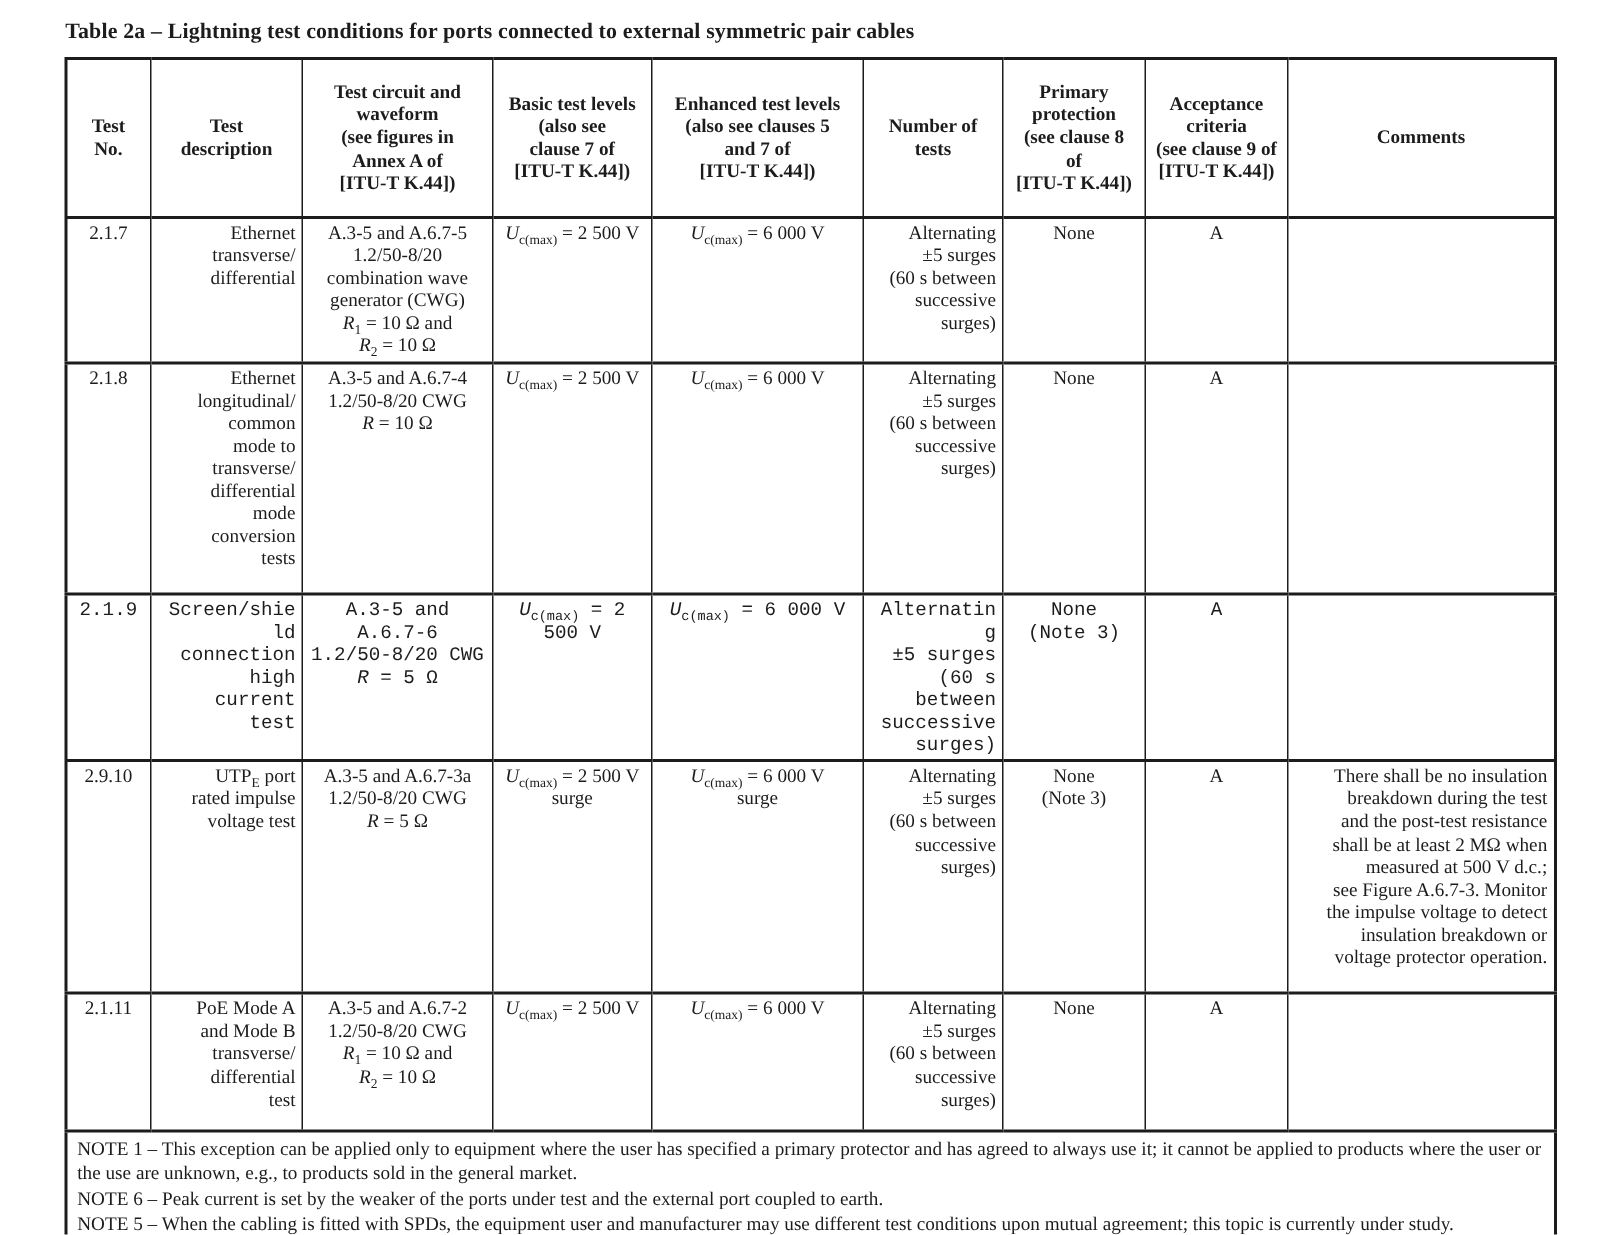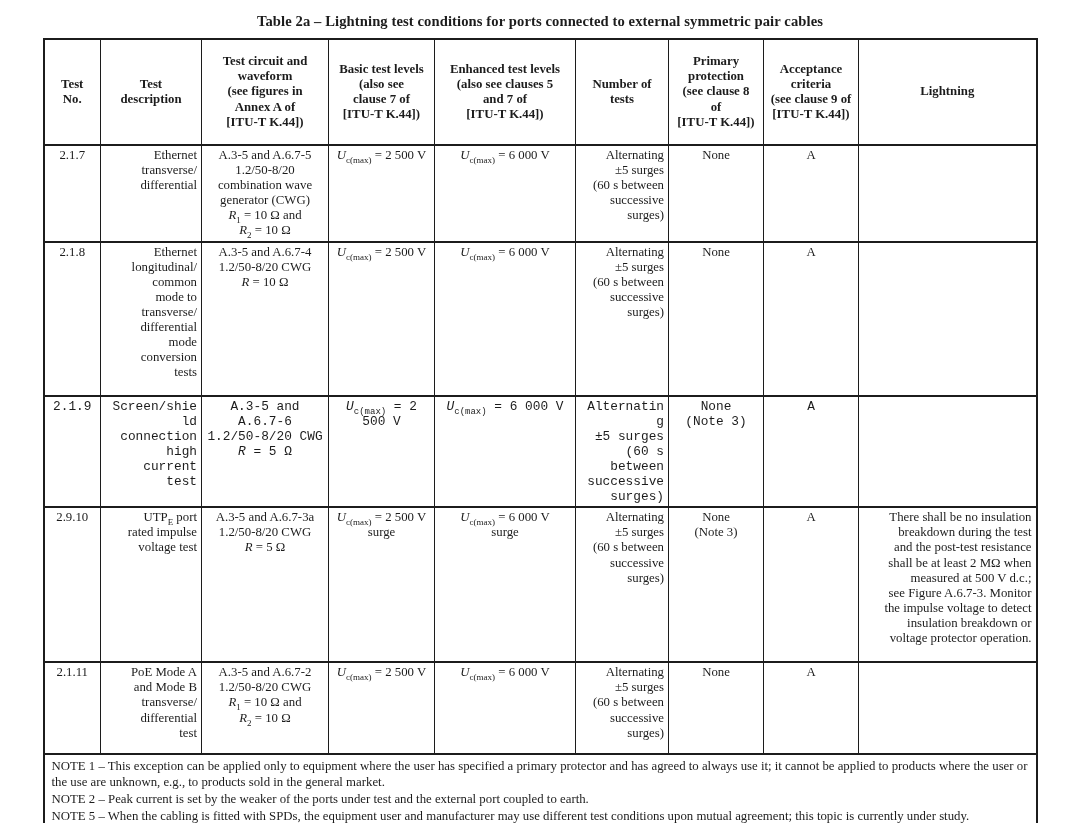--- a/index.html
+++ b/index.html
@@ -4,21 +4,21 @@
 <style>
   html,body{margin:0;padding:0;background:#ffffff;}
   body{
     width:1080px;height:823px;overflow:hidden;
     font-family:"Liberation Serif","DejaVu Serif",serif;
     color:#1c1c1c;
     -webkit-font-smoothing:antialiased;
   }
   .page{padding-top:13px;}
   .title{
-    text-align:center;font-weight:bold;font-size:14.6px;
+    font-weight:bold;font-size:14.6px;
     margin:0 auto 8px auto;width:993px;letter-spacing:.1px;
   }
   table.k44{
     border-collapse:collapse;table-layout:fixed;
     width:993px;margin:0 auto;
     border:2px solid #1c1c1c;
   }
   .k44 th,.k44 td{
     border-left:1px solid #1c1c1c;border-right:1px solid #1c1c1c;
     border-top:2px solid #1c1c1c;border-bottom:2px solid #1c1c1c;
@@ -65,21 +65,21 @@
     <thead>
       <tr>
         <th>Test<br>No.</th>
         <th>Test<br>description</th>
         <th>Test circuit and<br>waveform<br>(see figures in<br>Annex A of<br>[ITU-T K.44])</th>
         <th>Basic test levels<br>(also see<br>clause 7 of<br>[ITU-T K.44])</th>
         <th>Enhanced test levels<br>(also see clauses 5<br>and 7 of<br>[ITU-T K.44])</th>
         <th>Number of<br>tests</th>
         <th>Primary<br>protection<br>(see clause 8<br>of<br>[ITU-T K.44])</th>
         <th>Acceptance<br>criteria<br>(see clause 9 of<br>[ITU-T K.44])</th>
-        <th>Lightning</th>
+        <th>Comments</th>
       </tr>
     </thead>
     <tbody>
       <tr class="r1">
         <td class="c">2.1.7</td>
         <td class="l">Ethernet<br>transverse/<br>differential</td>
         <td class="c">A.3-5 and A.6.7-5<br>1.2/50-8/20<br>combination wave<br>generator (CWG)<br><i>R</i><sub>1</sub> = 10 Ω and<br><i>R</i><sub>2</sub> = 10 Ω</td>
         <td class="c"><i>U</i><sub>c(max)</sub> = 2 500 V</td>
         <td class="c"><i>U</i><sub>c(max)</sub> = 6 000 V</td>
         <td class="l">Alternating<br>±5 surges<br>(60 s between<br>successive<br>surges)</td>
@@ -127,20 +127,20 @@
         <td class="c"><i>U</i><sub>c(max)</sub> = 2 500 V</td>
         <td class="c"><i>U</i><sub>c(max)</sub> = 6 000 V</td>
         <td class="l">Alternating<br>±5 surges<br>(60 s between<br>successive<br>surges)</td>
         <td class="c">None</td>
         <td class="c">A</td>
         <td class="l"></td>
       </tr>
       <tr>
         <td class="notes" colspan="9">
           <div class="note-line">NOTE 1 – This exception can be applied only to equipment where the user has specified a primary protector and has agreed to always use it; it cannot be applied to products where the user or the use are unknown, e.g., to products sold in the general market.</div>
-          <div class="note-line">NOTE 2 – Peak current is set by the weaker of the ports under test and the external port coupled to earth.</div>
+          <div class="note-line">NOTE 6 – Peak current is set by the weaker of the ports under test and the external port coupled to earth.</div>
           <div class="note-line">NOTE 5 – When the cabling is fitted with SPDs, the equipment user and manufacturer may use different test conditions upon mutual agreement; this topic is currently under study.</div>
           <div class="note-line"><i>I</i>: current; <i>R</i>: resistance; <i>U</i><sub>c(max)</sub>: maximum charging voltage.</div>
         </td>
       </tr>
     </tbody>
   </table>
 </div>
 
 </body></html>

